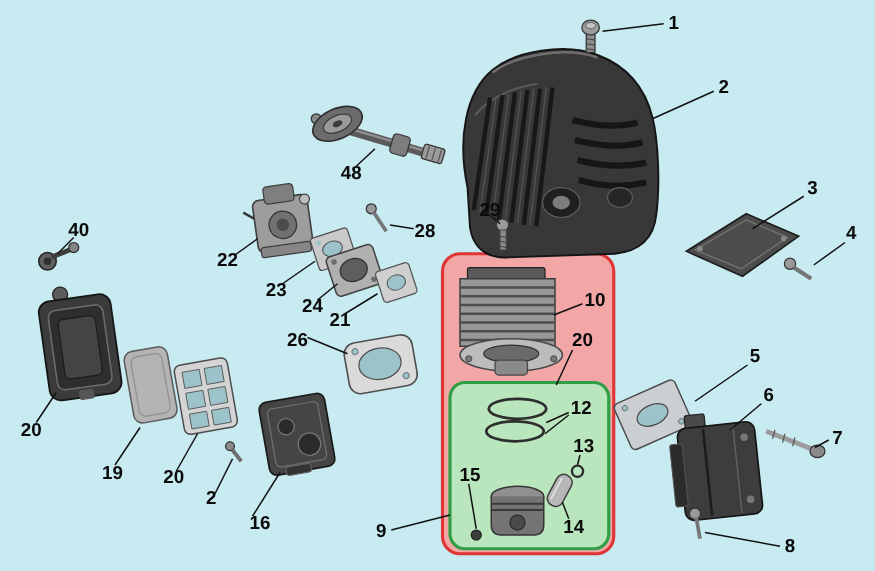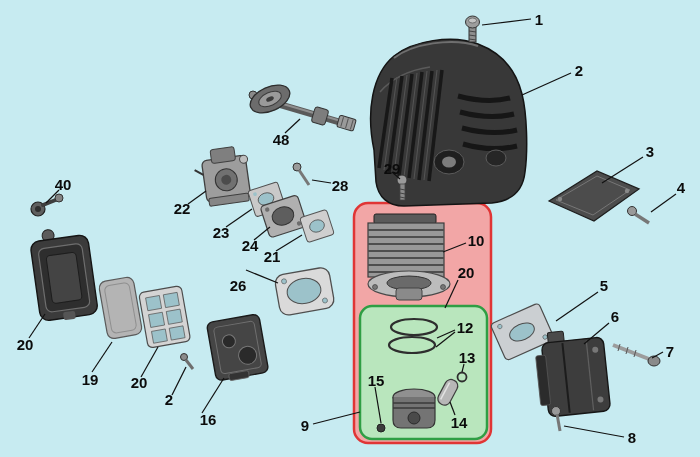--- a/index.html
+++ b/index.html
@@ -303,17 +303,17 @@
 <span class="part-label" style="left:208px;top:419px">16</span>
 <span class="part-label" style="left:169px;top:399px">2</span>
 <span class="part-label" style="left:139px;top:382px">20</span>
 <span class="part-label" style="left:90px;top:379px">19</span>
 <span class="part-label" style="left:25px;top:344px">20</span>
 <span class="part-label" style="left:63px;top:184px">40</span>
 <span class="part-label" style="left:182px;top:208px">22</span>
 <span class="part-label" style="left:221px;top:232px">23</span>
 <span class="part-label" style="left:250px;top:245px">24</span>
 <span class="part-label" style="left:272px;top:256px">21</span>
-<span class="part-label" style="left:238px;top:285px">26</span>
+<span class="part-label" style="left:238px;top:272px">26</span>
 <span class="part-label" style="left:281px;top:139px">48</span>
 <span class="part-label" style="left:340px;top:185px">28</span>
 <span class="part-label" style="left:392px;top:168px">29</span>
 </div>
 
 </body></html>

